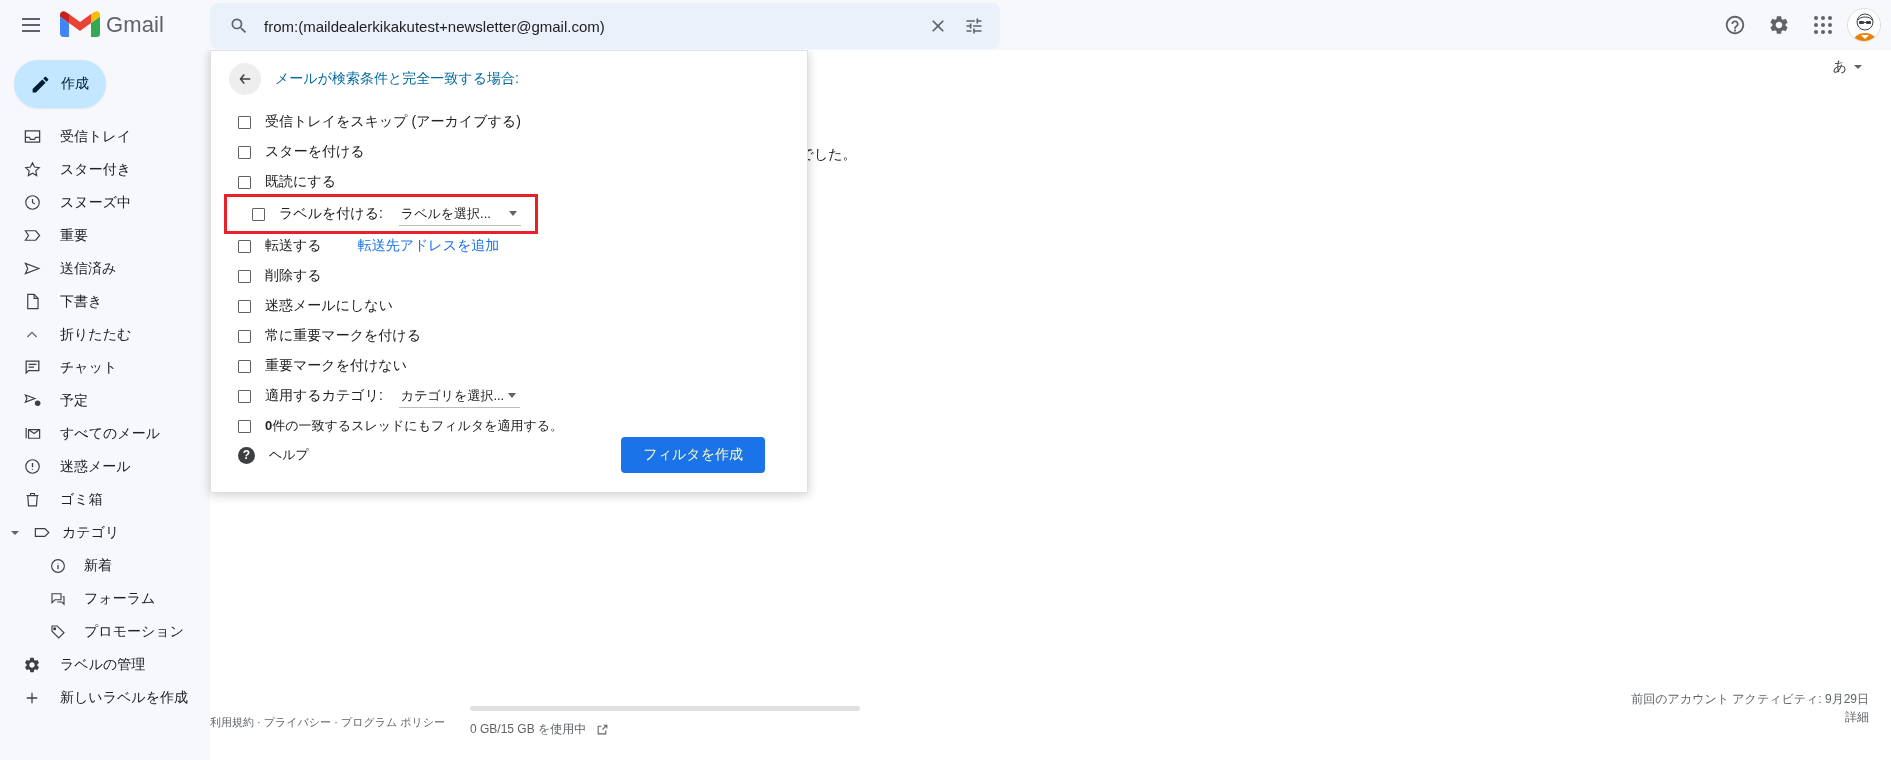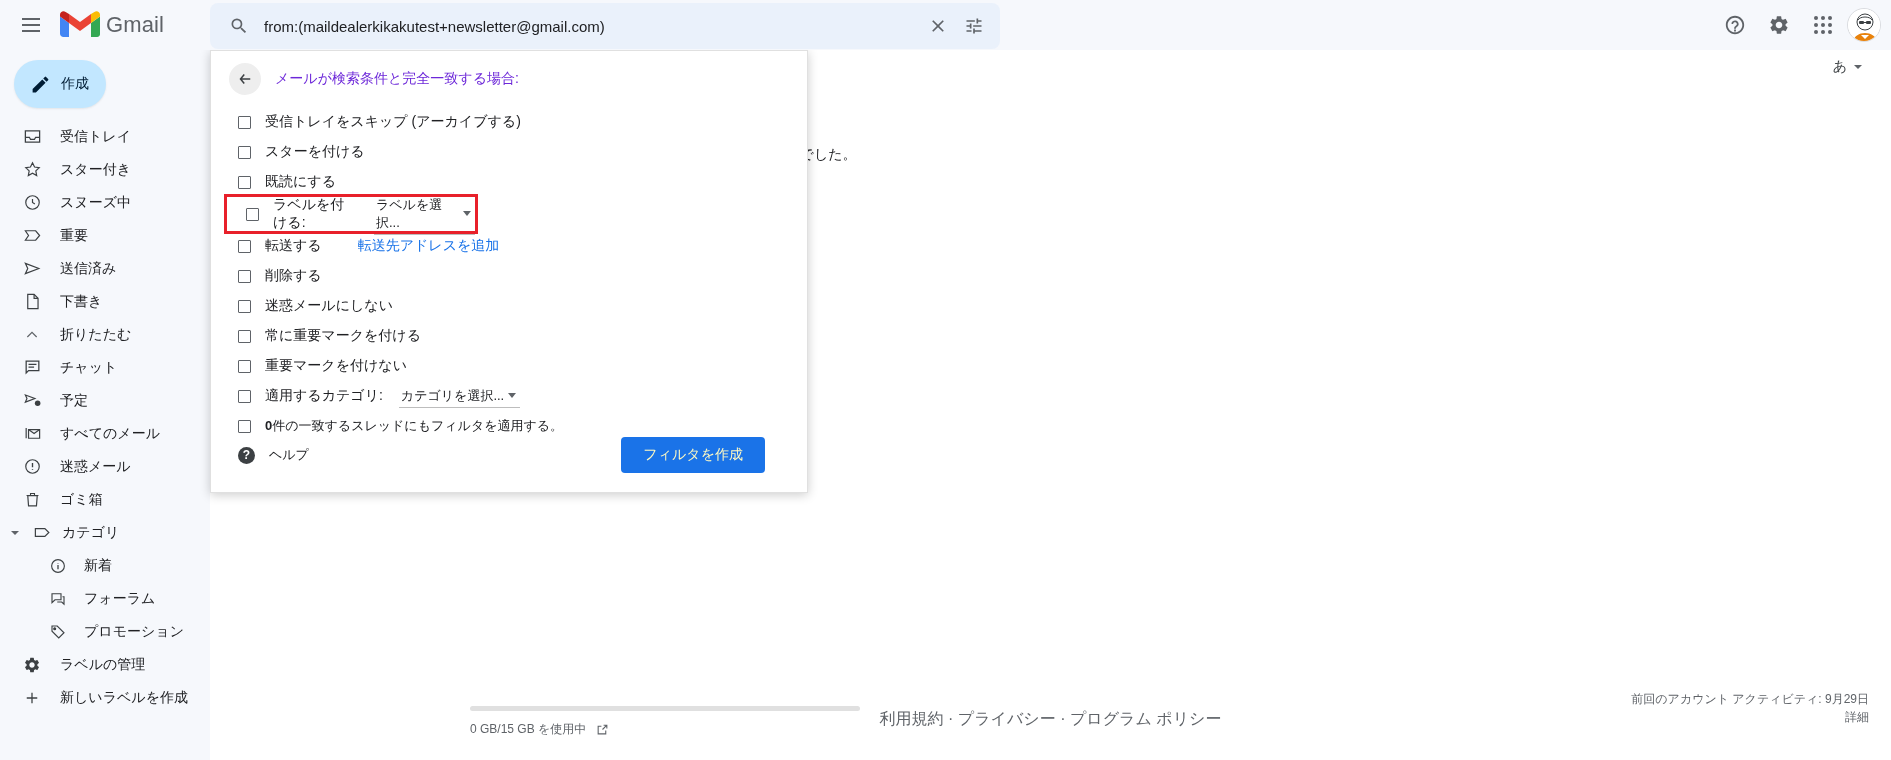--- a/index.html
+++ b/index.html
@@ -118,35 +118,35 @@
     box-shadow: 0 2px 10px rgba(0,0,0,.2); z-index: 25;
   }
   .dlg-head {
     display: flex; align-items: center; gap: 14px;
     padding: 12px 0 4px 18px;
   }
   .back-btn {
     width: 32px; height: 32px; border-radius: 50%; background: #eeeeee;
     display: flex; align-items: center; justify-content: center; cursor: pointer;
   }
-  .dlg-title { font-size: 14px; color: #6d28d9; }
+  .dlg-title { font-size: 14px; color: #0369a1; }
   .opt-list { padding: 8px 0 0 18px; }
   .opt-row {
     display: flex; align-items: center; gap: 14px; height: 30px;
     font-size: 14px; color: #202124;
   }
   .cbx {
     width: 13px; height: 13px; border: 1px solid #5f6368; border-radius: 1px;
     background: #fff; cursor: pointer; flex: 0 0 13px; margin-left: 9px;
   }
   .opt-label { cursor: default; }
   .opt-row.highlight {
     outline: 3px solid #e8202a; outline-offset: 0;
-    position: relative; width: 248px; height: 34px; margin-left: -2px;
-    padding-left: 10px;
+    position: relative; width: 308px; height: 34px; margin-left: -2px;
+    padding-left: 16px;
     align-items: center;
   }
   .mini-select {
     display: inline-flex; align-items: center; gap: 18px;
     border-bottom: 1px solid #bdbdbd; padding: 2px 4px 2px 2px;
     font-size: 13px; color: #202124; cursor: pointer; margin-left: 2px;
   }
   .mini-select.cat-sel { gap: 4px; }
   .caret-dn {
     width: 0; height: 0; border-left: 4px solid transparent;
@@ -180,22 +180,22 @@
     position: absolute; left: 224px; bottom: 22px; width: 390px; margin-left: 36px;
   }
   .storage-bar {
     width: 390px; height: 5px; background: #e0e0e0; border-radius: 3px;
   }
   .storage-text {
     margin-top: 10px; font-size: 12px; color: #5f6368;
     display: flex; align-items: center; gap: 10px;
   }
   .footer-center {
-    position: absolute; left: 0; right: 0; bottom: 30px; text-align: center;
-    font-size: 16px; color: #5f6368; pointer-events: none;
+    position: absolute; left: 0; right: 0; bottom: 30px; 
+    font-size: 11px; color: #5f6368; pointer-events: none;
   }
   .footer-center span { pointer-events: auto; cursor: pointer; }
   .footer-right {
     position: absolute; right: 22px; bottom: 34px; text-align: right;
     font-size: 12px; color: #5f6368; line-height: 18px;
   }
   .footer-right .detail { cursor: pointer; }
   svg { display: block; }
 </style>
 </head>

